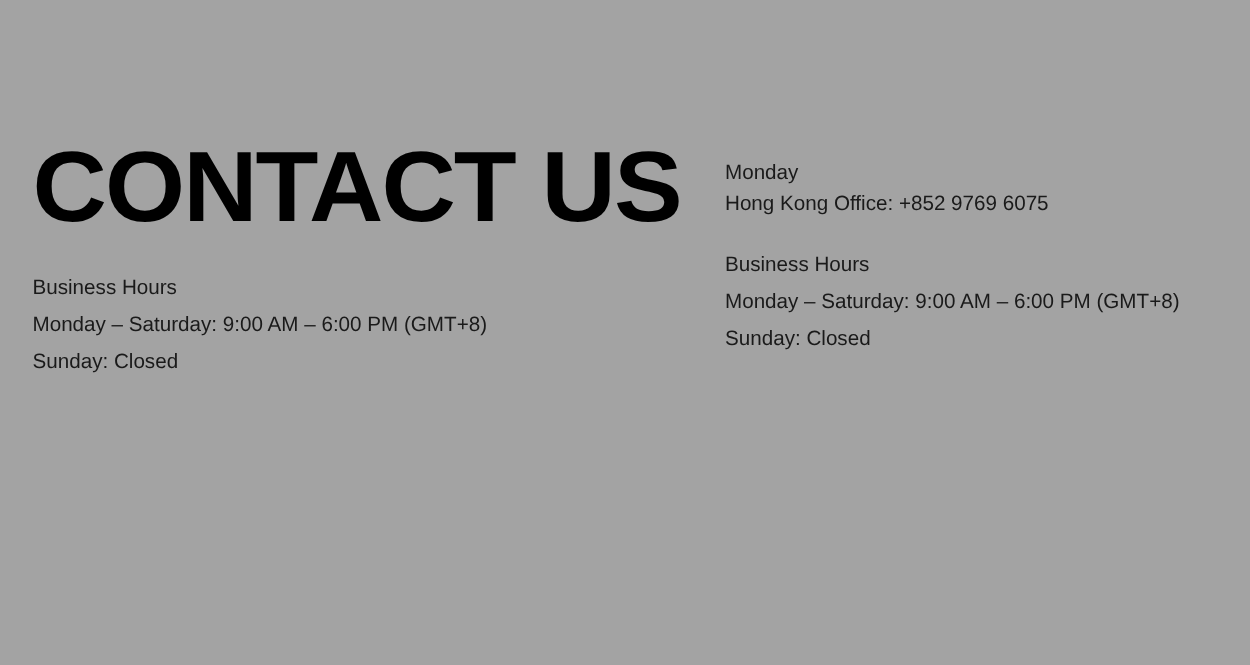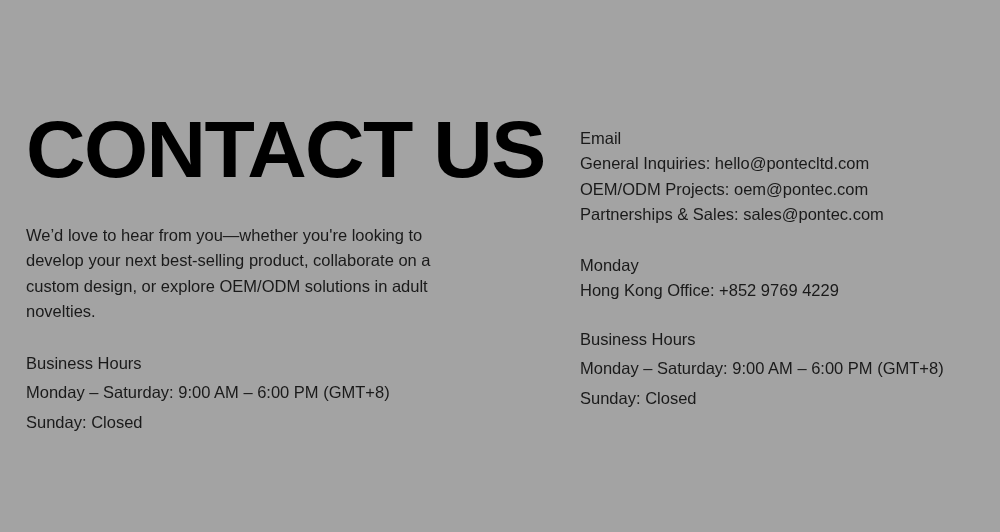--- a/index.html
+++ b/index.html
@@ -99,42 +99,35 @@
 </style>
 </head>
 <body>
 
 <div class="page">
 
   <div class="col-left">
 
     <h1 class="page-title">CONTACT US</h1>
 
-    <p class="intro">We’d love to hear from you—whether you're looking to develop your next best-selling product, collaborate on a custom design, or explore OEM/ODM solutions in adult novelties.</p>
 
     <div class="block">
       <div class="block-line">Business Hours</div>
       <div class="block-line">Monday – Saturday: 9:00 AM – 6:00 PM (GMT+8)</div>
       <div class="block-line">Sunday: Closed</div>
     </div>
 
   </div>
 
   <div class="col-right">
 
-    <div class="r-block">
-      <div class="r-line">Email</div>
-      <div class="r-line">General Inquiries: hello@pontecltd.com</div>
-      <div class="r-line">OEM/ODM Projects: oem@pontec.com</div>
-      <div class="r-line">Partnerships &amp; Sales: sales@pontec.com</div>
-    </div>
 
     <div class="r-block">
       <div class="r-line">Monday</div>
-      <div class="r-line">Hong Kong Office: +852 9769 4229</div>
+      <div class="r-line">Hong Kong Office: +852 9769 6075</div>
     </div>
 
     <div class="r-block hours">
       <div class="r-line">Business Hours</div>
       <div class="r-line">Monday – Saturday: 9:00 AM – 6:00 PM (GMT+8)</div>
       <div class="r-line">Sunday: Closed</div>
     </div>
 
   </div>
 

